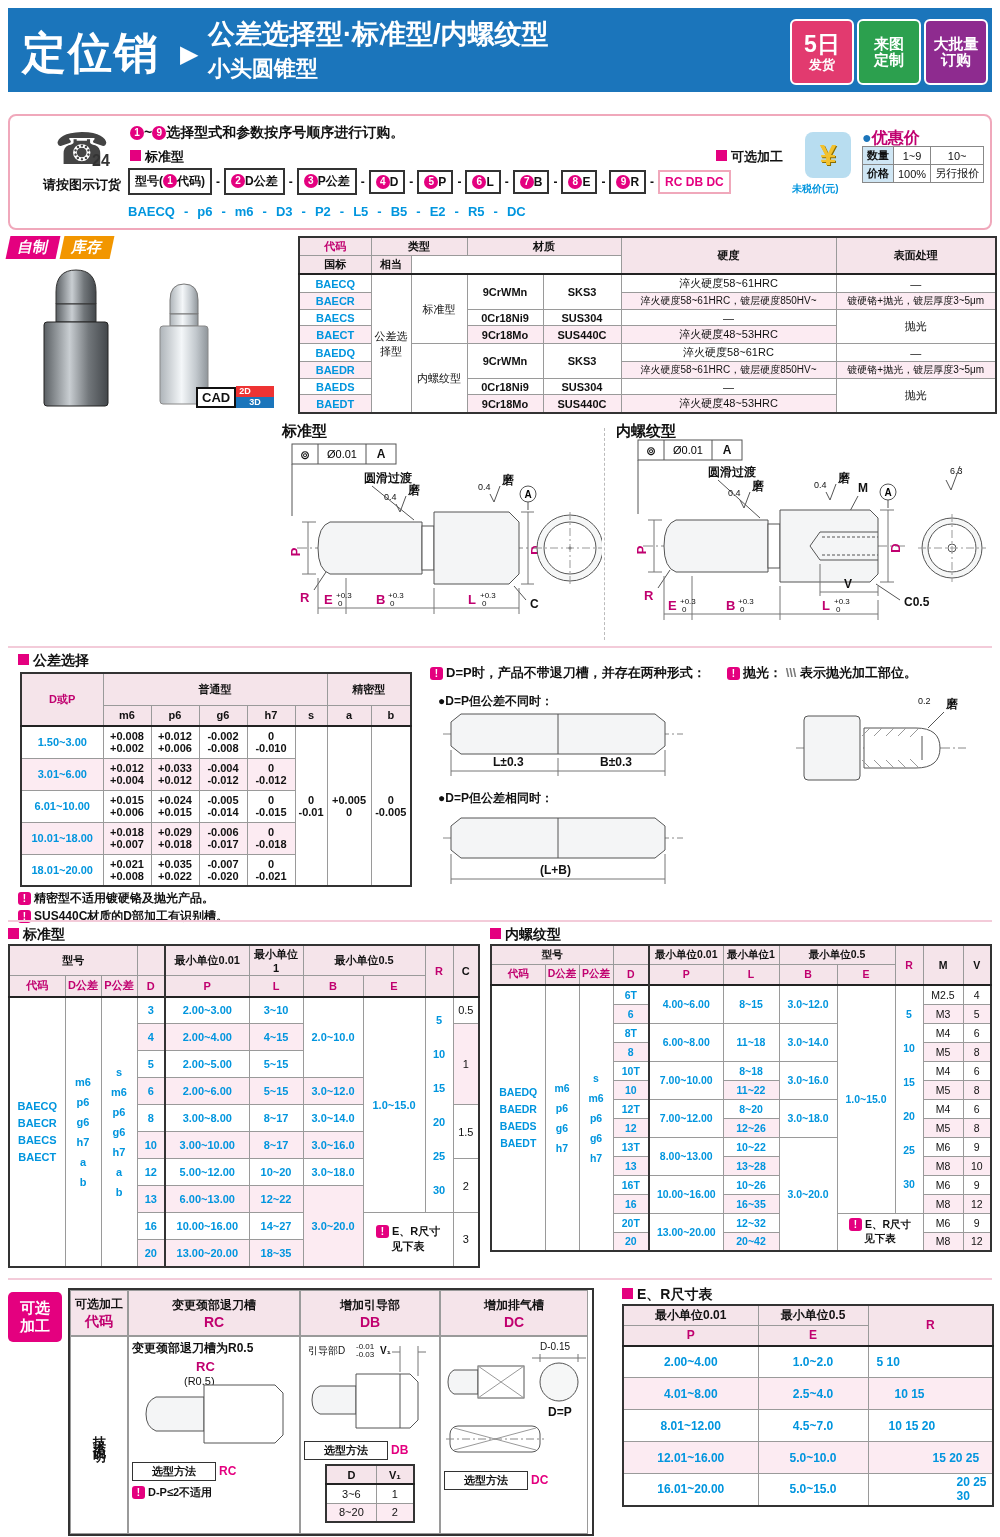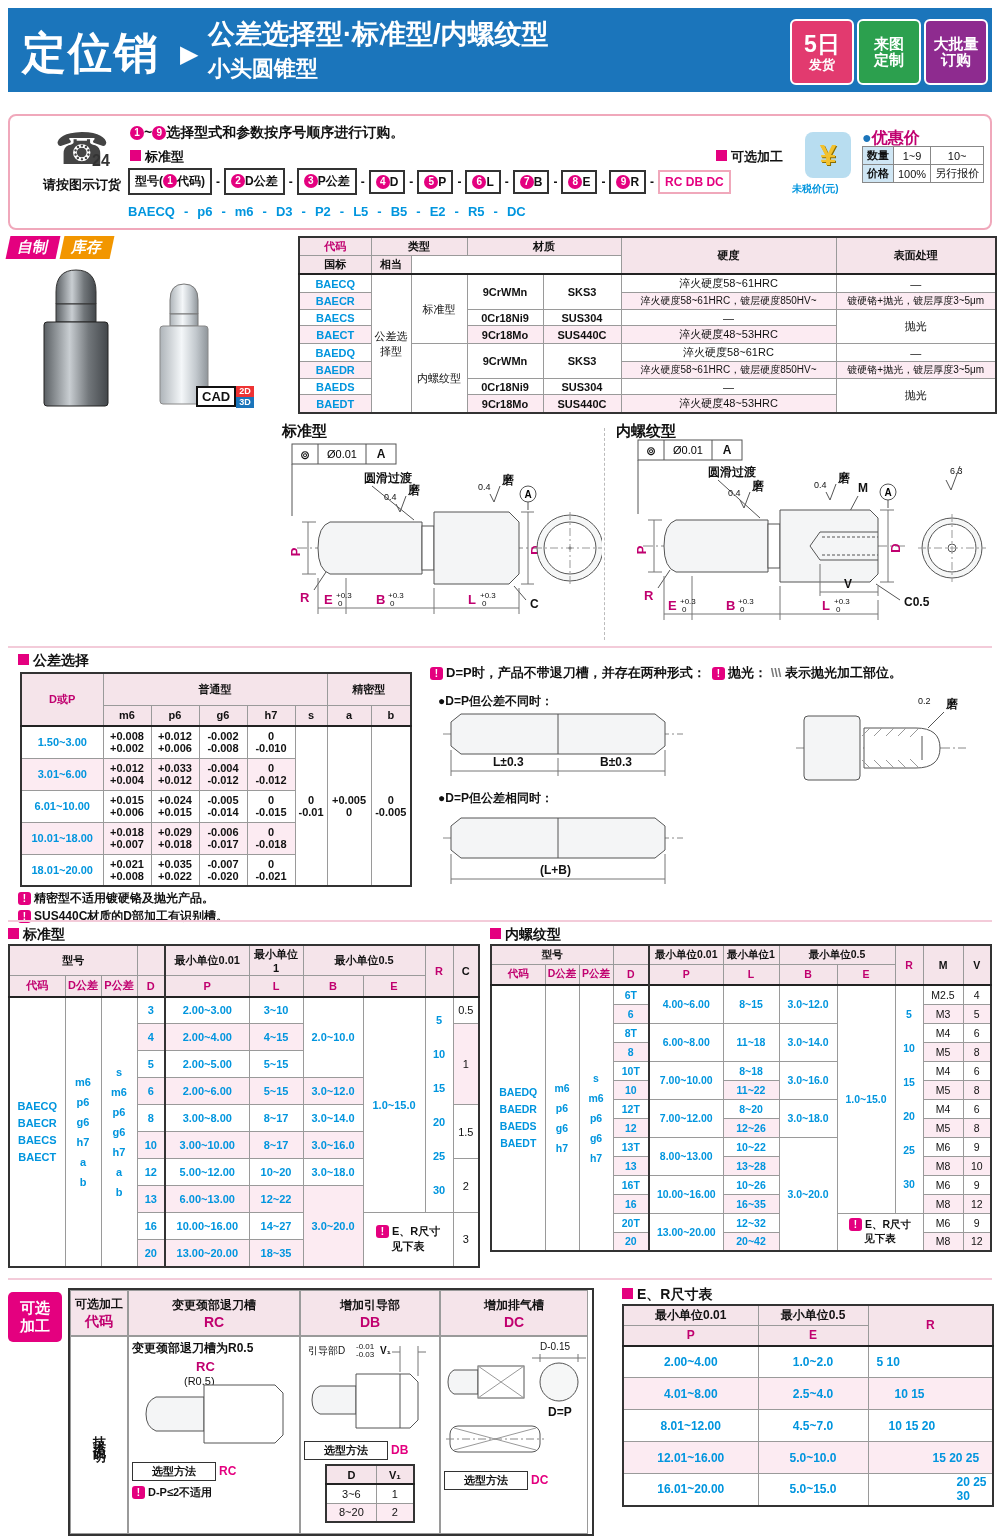--- a/index.html
+++ b/index.html
@@ -79,24 +79,24 @@
   .ert tr{height:32px;}
   .ert tr.h1{height:20px;}
   .dbt{font-size:11px;width:90px;margin:4px auto 0;}
   .dbt tr{height:19px;}
   .i0{padding-left:8px;}.i1{padding-left:26px;}.i2{padding-left:20px;}.i3{padding-left:64px;}.i4{padding-left:88px;}
   
   .tagself{left:8px;top:236px;background:#e4007f;color:#fff;font-weight:bold;font-size:15px;
            padding:2px 10px;transform:skewX(-12deg);}
   .taginv{left:62px;top:236px;background:#f29600;color:#fff;font-weight:bold;font-size:15px;
           padding:2px 10px;transform:skewX(-12deg);}
-  .cadbdg{left:196px;top:386px;display:flex;align-items:flex-start;font-weight:bold;}
+  .cadbdg{left:196px;top:386px;display:flex;align-items:center;font-weight:bold;}
   .cadtxt{border:2px solid #111;padding:1px 4px;font-size:13px;background:#fff;}
   .cad2d{background:#e33;color:#fff;font-size:9px;padding:0 3px;line-height:11px;}
-  .cad3d{background:#1b75bb;color:#fff;font-size:9px;padding:0 3px;line-height:11px;}
+  .cad3d{background:#1b75bb;color:#fff;font-size:9px;padding:0 13px;line-height:11px;}
   
   .sect{font-size:14px;font-weight:bold;}
   .dtitle{font-size:15px;font-weight:bold;}
   .noteline{font-size:12px;font-weight:bold;}
   .bullet{font-size:12px;font-weight:bold;}
   
   .optbadge{left:8px;top:1292px;width:54px;height:50px;background:#e4007f;color:#fff;border-radius:5px;
             font-size:15px;font-weight:bold;text-align:center;display:flex;flex-direction:column;justify-content:center;line-height:1.2;}
   .optwrap{left:68px;top:1288px;width:522px;border:2px solid #333;display:grid;
            grid-template-columns:58px 172px 140px 148px;grid-template-rows:46px 198px;}
@@ -592,21 +592,21 @@
     <line x1="5" y1="32" x2="245" y2="32" stroke="#888" stroke-dasharray="10 3 2 3"></line>
     <path d="M23,12 H217 L227,20 V44 L217,52 H23 L13,44 V20 Z" fill="#f4f5f6" stroke="#555"></path>
     <line x1="120" y1="12" x2="120" y2="52" stroke="#555"></line>
     <g stroke="#777">
         <line x1="13" y1="48" x2="13" y2="78"></line>
         <line x1="227" y1="48" x2="227" y2="78"></line>
         <line x1="13" y1="73" x2="227" y2="73"></line>
       </g>
     <text x="102" y="68" class="dk">(L+B)</text>
   </svg>
-  <div class="abs noteline" style="left:712px;top:664px;font-size:13px;"><span class="nico">!</span><span>抛光：</span> <span style="color:#777">\\\</span> <span>表示抛光加工部位。</span></div>
+  <div class="abs noteline" style="left:727px;top:664px;font-size:13px;"><span class="nico">!</span><span>抛光：</span> <span style="color:#777">\\\</span> <span>表示抛光加工部位。</span></div>
   <svg class="abs" style="left:796px;top:688px;" width="180" height="112" viewBox="0 0 180 112">
     <line x1="0" y1="60" x2="170" y2="60" stroke="#888" stroke-dasharray="10 3 2 3"></line>
     <rect x="8" y="28" width="56" height="64" rx="4" fill="#f4f5f6" stroke="#555"></rect>
     <path d="M68,40 H120 Q144,40 144,60 Q144,80 120,80 H68 Z" fill="#fff" stroke="#555"></path>
     <g stroke="#999">
         <line x1="74" y1="40" x2="66" y2="48"></line>
         <line x1="86" y1="40" x2="78" y2="48"></line>
         <line x1="98" y1="40" x2="90" y2="48"></line>
         <line x1="110" y1="40" x2="102" y2="48"></line>
         <line x1="122" y1="41" x2="114" y2="49"></line>

